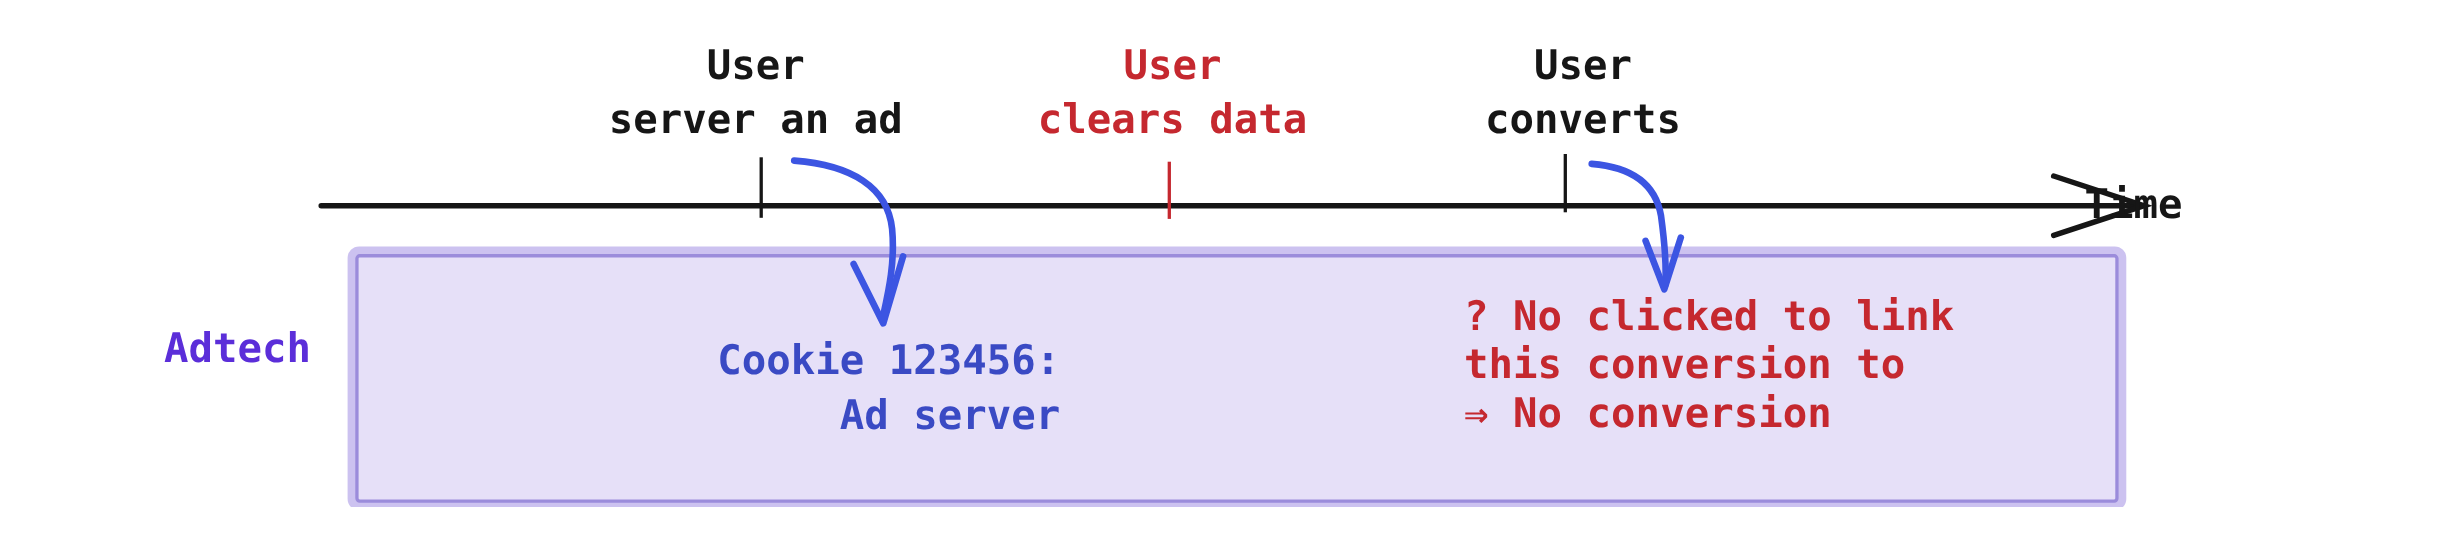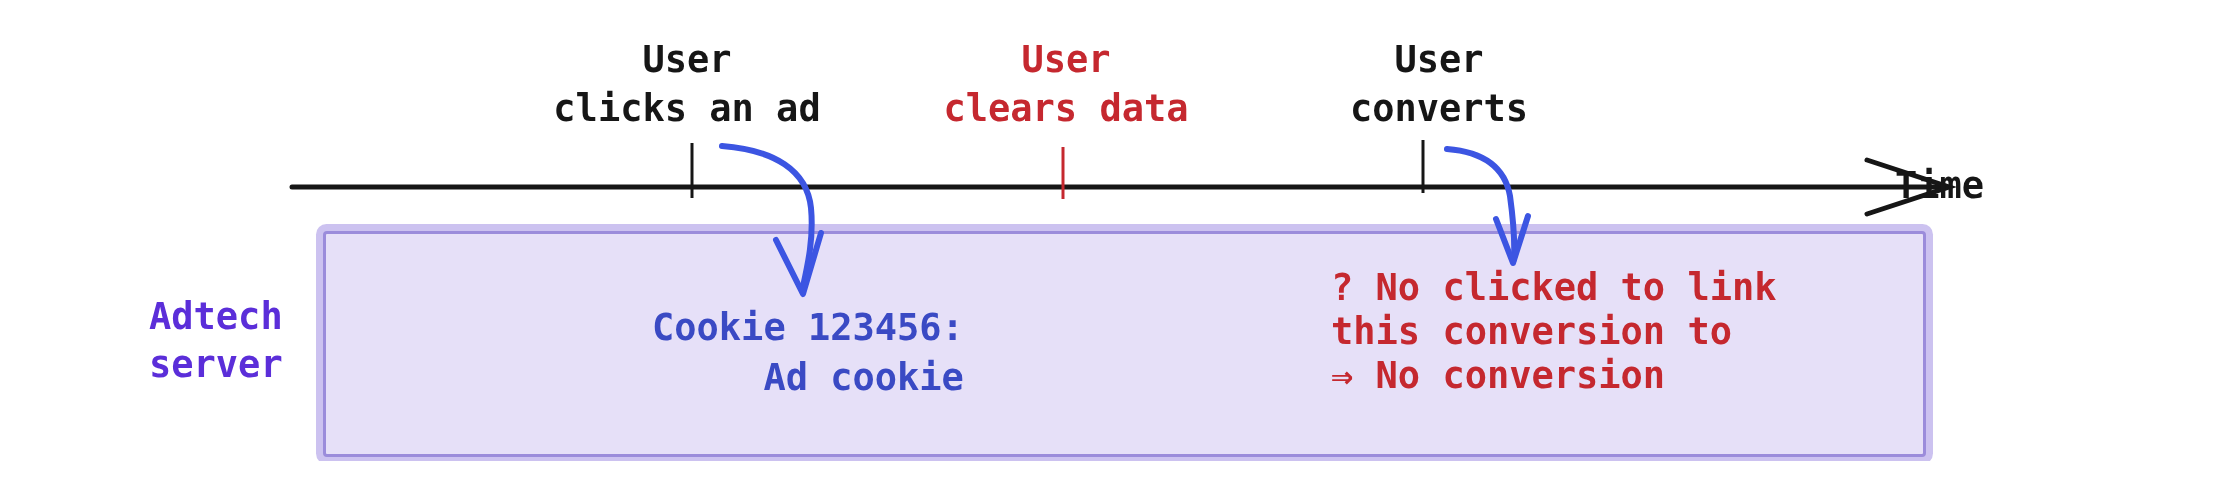--- a/index.html
+++ b/index.html
@@ -63,27 +63,27 @@
       <path d="M 703 146 C 755 150 788 170 792 208 C 795 240 788 268 783 291"></path>
       <polyline points="757,240 784,294 802,233" stroke-linejoin="round"></polyline>
     </g>
 
     <g stroke="#3c55e2" stroke-width="6" fill="none" stroke-linecap="round">
       <path d="M 1428 149 C 1466 152 1486 168 1491 196 C 1494 218 1496 240 1495 259"></path>
       <polyline points="1477,219 1494,263 1509,216" stroke-linejoin="round"></polyline>
     </g>
   </svg>
 
-  <div class="abs event-label" style="left:668px;top:35px;"><span>User</span><br><span>clicks an ad</span></div>
+  <div class="abs event-label" style="left:668px;top:35px;"><span>User</span><br><span>server an ad</span></div>
 
   <div class="abs event-label red" style="left:1047px;top:35px;"><span>User</span><br><span>clears data</span></div>
 
   <div class="abs event-label" style="left:1420px;top:35px;"><span>User</span><br><span>converts</span></div>
 
   <div class="abs time-label" style="left:1876px;top:166px;">Time</div>
 
-  <div class="abs server-label" style="left:130px;top:293px;"><span>Adtech</span><br><span>server</span></div>
+  <div class="abs server-label" style="left:130px;top:293px;"><span>Adtech</span><br></div>
 
-  <div class="abs cookie-note"><span>Cookie 123456:</span><br><span>Ad cookie</span></div>
+  <div class="abs cookie-note"><span>Cookie 123456:</span><br><span>Ad server</span></div>
 
   <div class="abs no-cookie-note"><span>? No clicked to link</span><br><span>this conversion to</span><br><span>⇒ No conversion</span><br></div>
 
 </div>
 
 </body></html>

